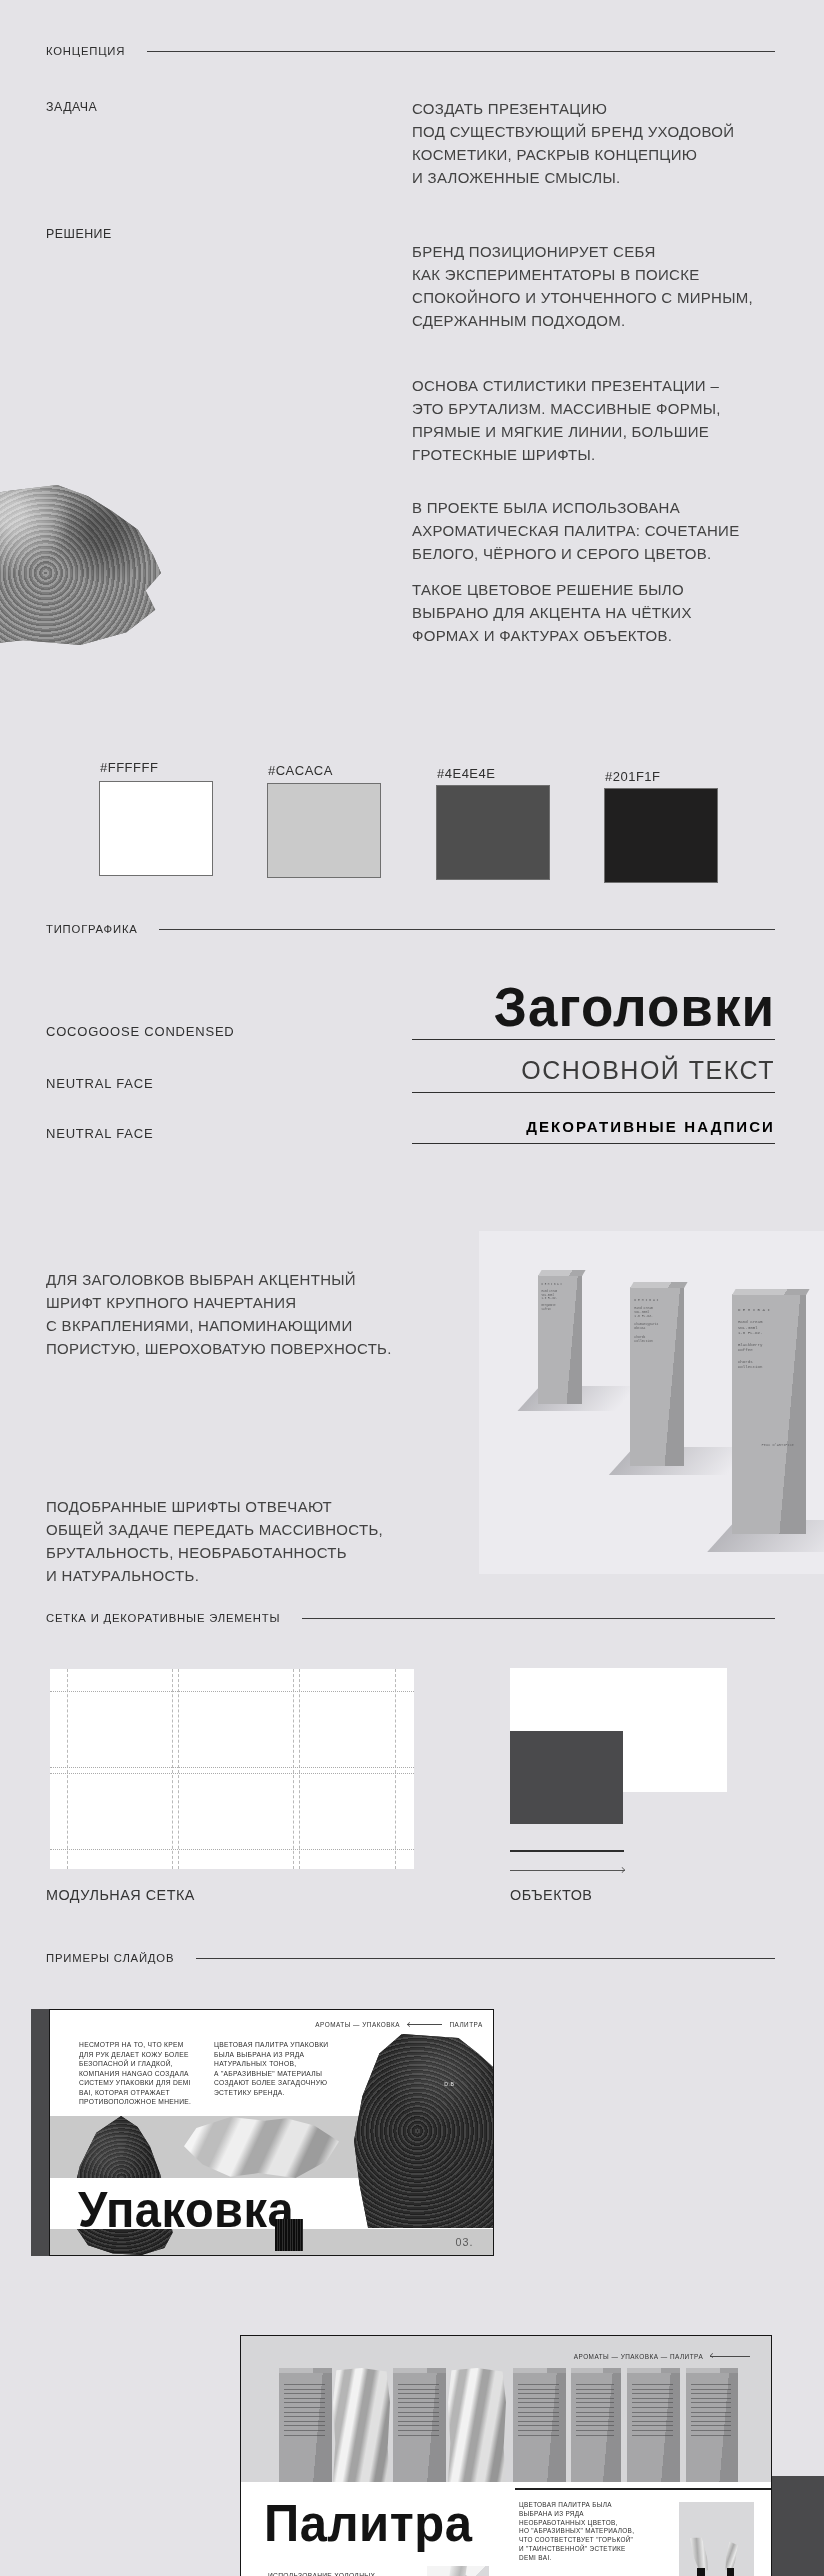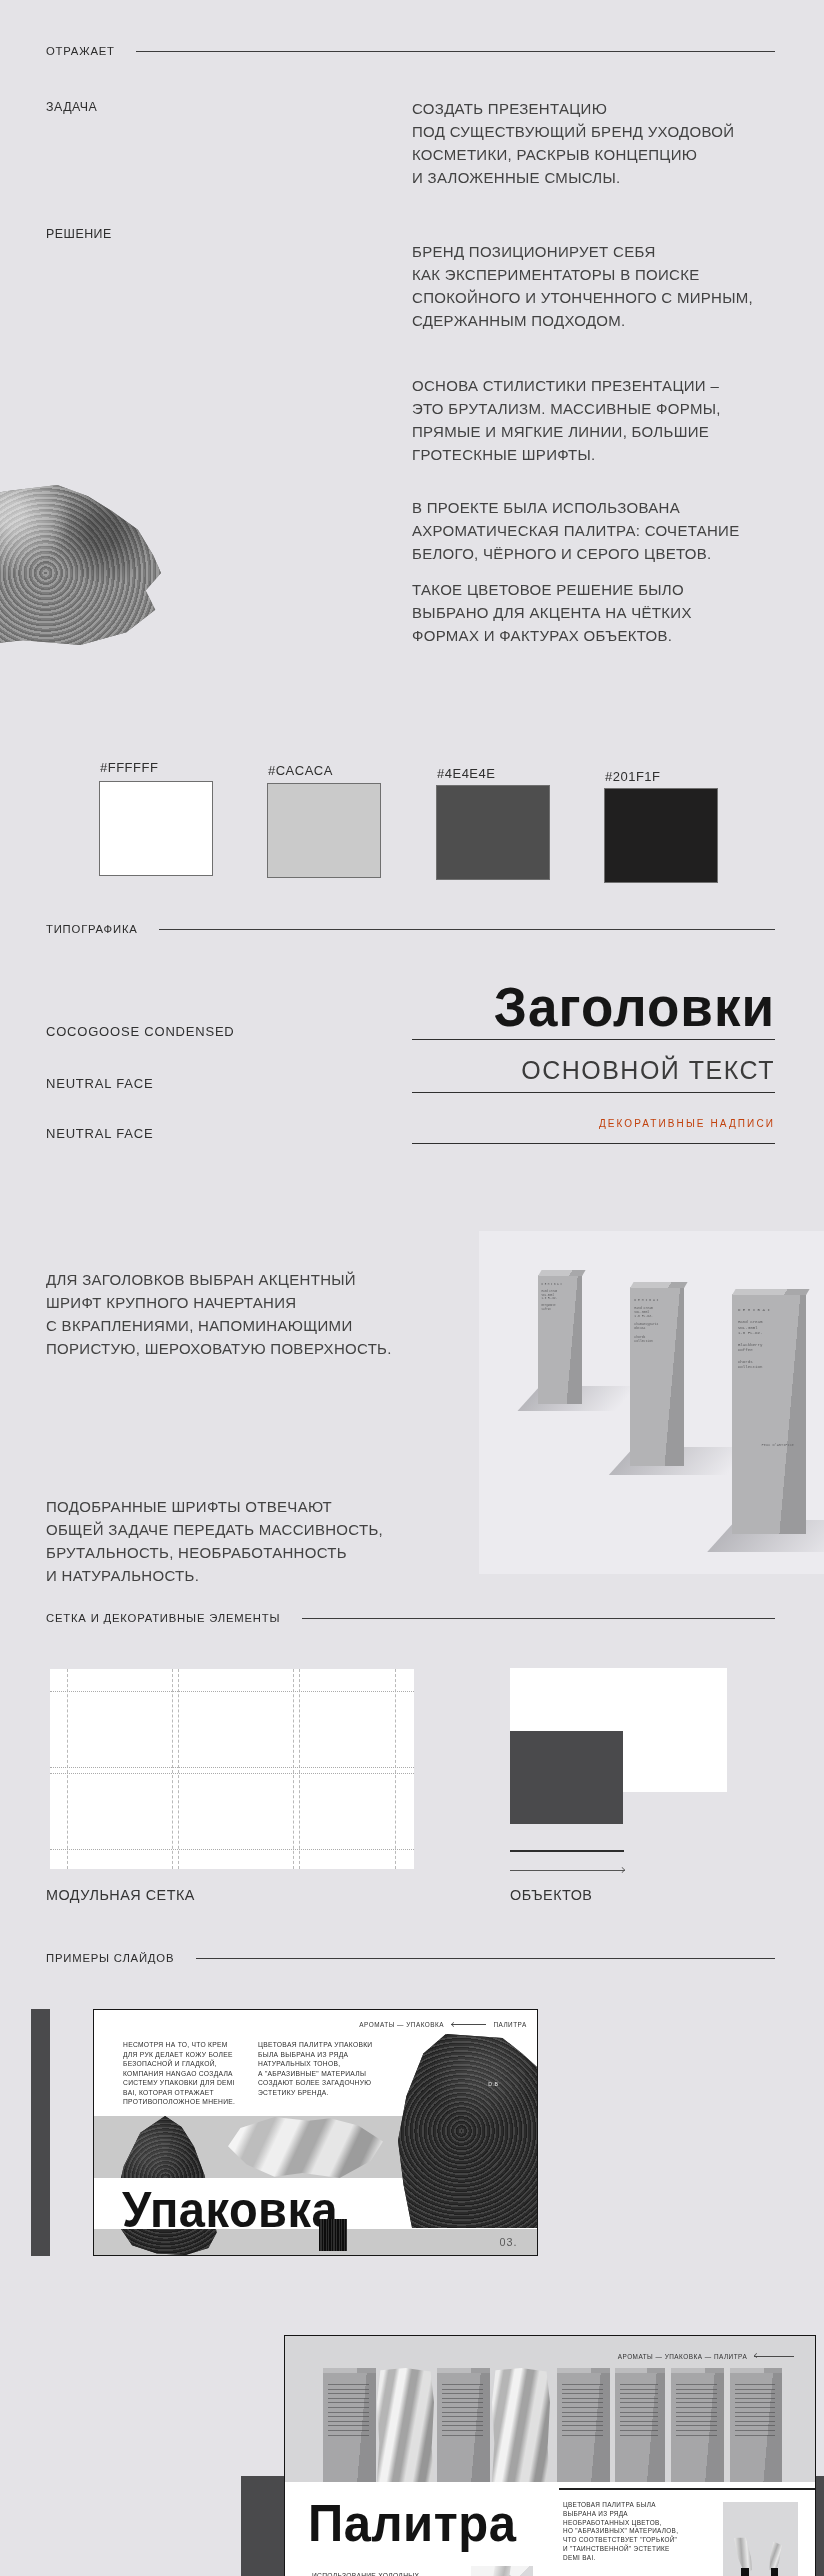--- a/index.html
+++ b/index.html
@@ -29,21 +29,21 @@
       linear-gradient(180deg,#8e8e8e,#6f6f6f);
     clip-path: polygon(0 12%, 18% 4%, 46% 0, 62% 7%, 74% 16%, 88% 28%, 96% 44%, 100% 55%, 92% 66%, 97% 78%, 82% 92%, 58% 100%, 28% 97%, 6% 100%, 0 92%);
   }
   .swatch { position:absolute; width:114px; height:95px; border:0.5px solid #6f6f6f; }
   .swatchlbl { position:absolute; font-size:13px; letter-spacing:0.5px; color:#2f2f2f; }
 
   
   .bigtitle { position:absolute; right:49px; font-weight:900; color:#161616; letter-spacing:1px; }
   .t-heading { top:975px; font-size:53px; transform:scaleY(1.04); transform-origin:top right; }
   .t-body   { top:1056px; font-size:25px; font-weight:400; color:#3b3b3b; letter-spacing:1.5px; }
-  .t-decor  { top:1118px; font-size:10px; font-weight:400; color:#c2410c; letter-spacing:2.1px; }
+  .t-decor  { top:1118px; font-size:15px; font-weight:700; color:#000000; letter-spacing:2.1px; }
   .fontname { position:absolute; left:46px; font-size:13px; letter-spacing:0.8px; color:#303030; }
 
   
   .photo { position:absolute; left:479px; top:1231px; width:345px; height:343px; background:#ecebef; }
   .pbox { position:absolute; background:linear-gradient(95deg,#b3b3b5 0 72%, #9a9a9c 72% 100%); }
   .pbox .flap { position:absolute; left:0; right:0; top:-5.2px; height:6.2px;
     background:linear-gradient(90deg,#c6c6c8 0 70%, #a8a8aa 70% 100%);
     transform:skewX(-30deg); transform-origin:bottom left; }
   .pbox .tx { position:absolute; left:8%; top:6%; right:6%; color:#5c5c5e; font-family:"Liberation Mono",monospace;
     white-space:pre-line; }
@@ -55,21 +55,21 @@
   .vdash { position:absolute; top:0; bottom:0; width:0; border-left:0.5px dashed #b9b9b9; }
   .hdot  { position:absolute; left:0; right:0; height:0; border-top:0.5px dotted #ababab; }
   .elcard { position:absolute; left:510px; top:1668px; width:217px; height:124px; background:#fff; }
   .elsquare { position:absolute; left:510px; top:1731px; width:113px; height:93px; background:#4a4a4c; }
   .elline1 { position:absolute; left:510px; top:1850px; width:114px; height:1.5px; background:#2e2e2e; }
   .elarrow { position:absolute; left:510px; top:1870px; width:115px; height:1px; background:#555; }
   .elarrow::after { content:""; position:absolute; right:-0.5px; top:-2.6px; width:5.2px; height:5.2px;
     border-top:1px solid #555; border-right:1px solid #555; transform:rotate(45deg) scale(.7); }
 
   
-  .slide { position:absolute; background:#fff; border:1px solid #161616; overflow:hidden;margin-left:44px; }
+  .slide { position:absolute; background:#fff; border:1px solid #161616; overflow:hidden; }
   .spine { position:absolute; background:#4a4a4c; }
   .snav { position:absolute; display:flex; align-items:center; gap:7.2px; font-size:6.4px;
           letter-spacing:0.5px; color:#2f2f2f; white-space:nowrap; }
   .arrL { display:inline-block; position:relative; height:1px; background:#4a4a4a; }
   .arrL::before { content:""; position:absolute; left:-0.5px; top:-2.1px; width:4.1px; height:4.1px;
     border-left:1px solid #4a4a4a; border-bottom:1px solid #4a4a4a; transform:rotate(45deg) scale(.7); }
   .scol { position:absolute; font-size:6.7px; line-height:9.5px; letter-spacing:0.3px; color:#2a2a2a; white-space:pre-line; }
   .grunge { font-weight:900; color:#131313; letter-spacing:0.5px; transform:scaleY(1.06); transform-origin:top left; }
   .pagenum { position:absolute; font-size:10.8px; letter-spacing:1px; color:#5a5a5a; }
 
@@ -116,21 +116,21 @@
   .tubephoto .shadow { position:absolute; left:46%; top:30%; width:80%; height:26%;
       background:rgba(150,150,154,.55); transform:rotate(34deg); }
   .s2rule { position:absolute; height:1.5px; background:#1f1f1f; }
 </style>
 </head>
 <body>
 
 <div id="canvas">
 
   <div class="sechead" style="top:45px">
-    <span class="lbl">ОТРАЖАЕТ</span>
+    <span class="lbl">КОНЦЕПЦИЯ</span>
     <span class="rule"></span>
   </div>
 
   <div class="sidelabel" style="top:100px">ЗАДАЧА</div>
   <div class="para" style="top:97px">СОЗДАТЬ ПРЕЗЕНТАЦИЮ
 ПОД СУЩЕСТВУЮЩИЙ БРЕНД УХОДОВОЙ
 КОСМЕТИКИ, РАСКРЫВ КОНЦЕПЦИЮ
 И ЗАЛОЖЕННЫЕ СМЫСЛЫ.</div>
 
   <div class="sidelabel" style="top:227px">РЕШЕНИЕ</div>

